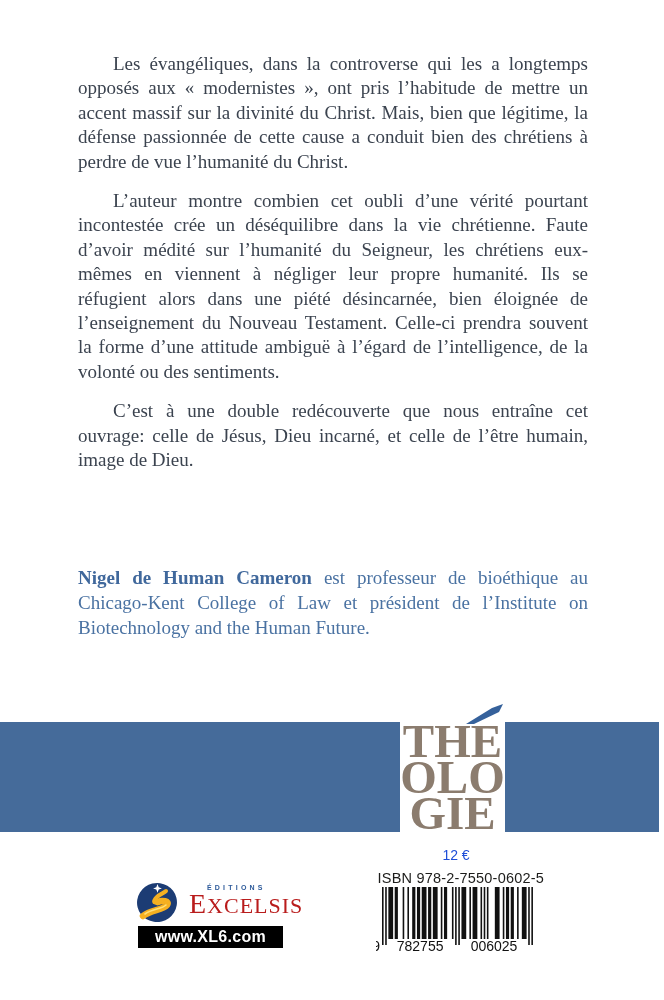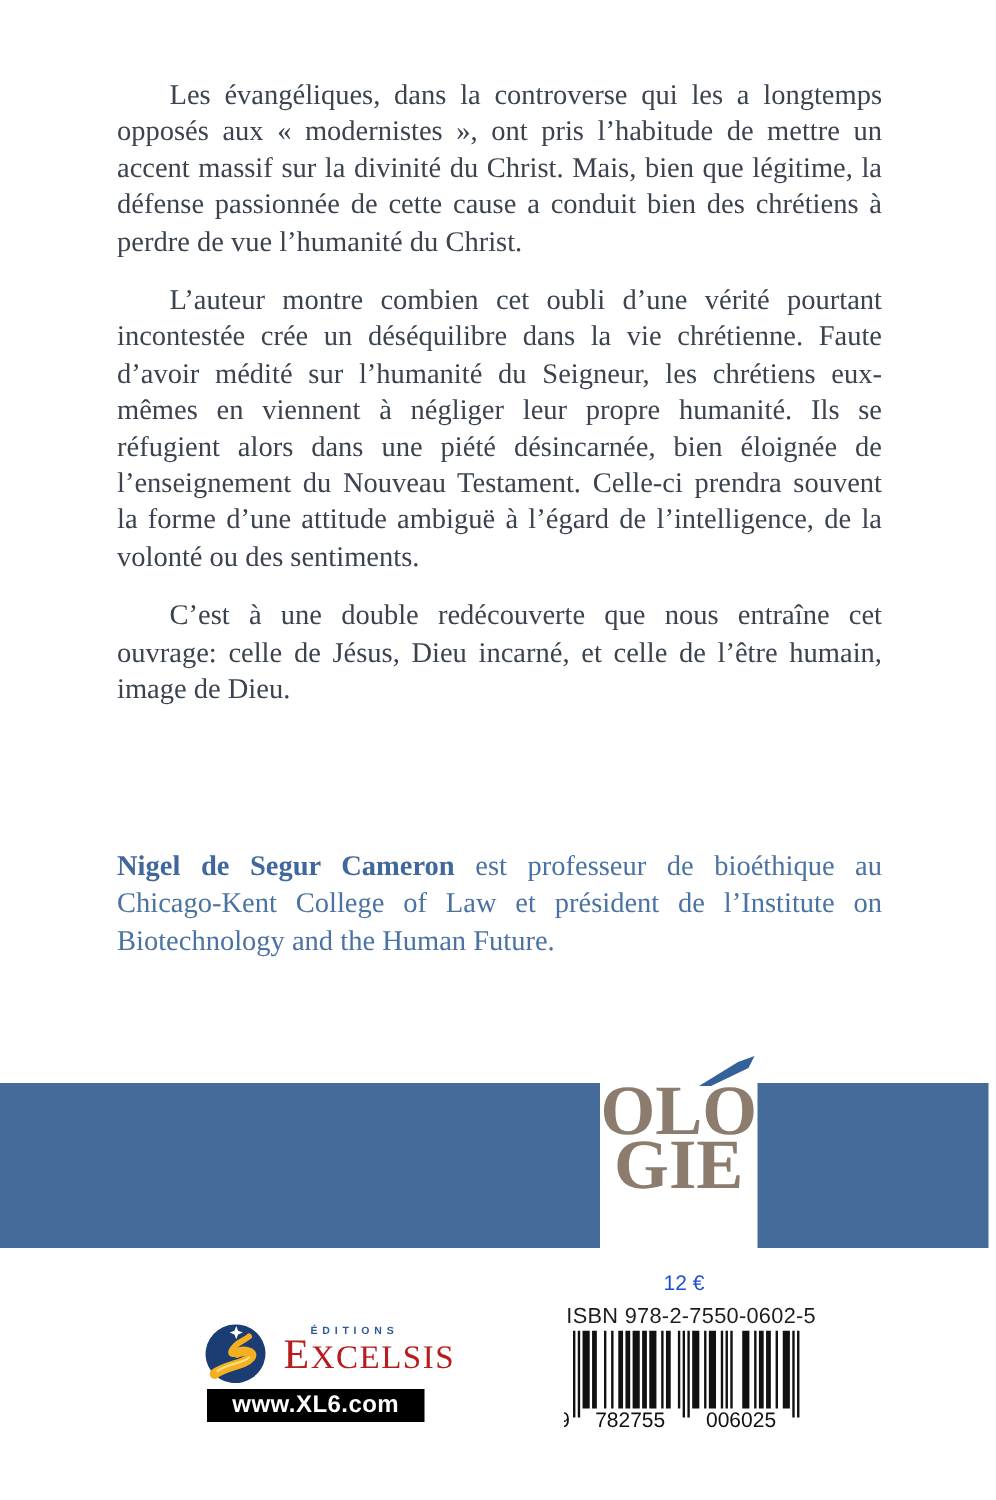--- a/index.html
+++ b/index.html
@@ -76,26 +76,27 @@
 <div class="page">
 
   <section class="synopsis">
     <p>Les évangéliques, dans la controverse qui les a longtemps opposés aux « modernistes », ont pris l’habitude de mettre un accent massif sur la divinité du Christ. Mais, bien que légitime, la défense passionnée de cette cause a conduit bien des chrétiens à perdre de vue l’humanité du Christ.</p>
     <p>L’auteur montre combien cet oubli d’une vérité pourtant incontestée crée un déséquilibre dans la vie chrétienne. Faute d’avoir médité sur l’humanité du Seigneur, les chrétiens eux-mêmes en viennent à négliger leur propre humanité. Ils se réfugient alors dans une piété désincarnée, bien éloignée de l’enseignement du Nouveau Testament. Celle-ci prendra souvent la forme d’une attitude ambiguë à l’égard de l’intelligence, de la volonté ou des sentiments.</p>
     <p>C’est à une double redécouverte que nous entraîne cet ouvrage: celle de Jésus, Dieu incarné, et celle de l’être humain, image de Dieu.</p>
   </section>
 
   <section class="bio">
     <p style="margin:0">
-      <span class="bio-name">Nigel de Segur Cameron</span><span> est professeur de bioéthique au Chicago-Kent College of Law et président de l’Institute on Biotechnology and the Human Future.</span>
+      <span class="bio-name">Nigel de Human Cameron</span><span> est professeur de bioéthique au Chicago-Kent College of Law et président de l’Institute on Biotechnology and the Human Future.</span>
     </p>
   </section>
 
   <div class="band">
     <div class="band-box">
+      <div class="band-line">THE</div>
       <div class="band-line">OLO</div>
       <div class="band-line">GIE</div>
     </div>
     <svg class="accent-svg" viewBox="0 0 38 20">
       <polygon points="0,20 26,4 37,0 33,8 8,20" fill="#35619b"></polygon>
     </svg>
   </div>
 
   <div class="price">12 €</div>
   <div class="isbn">ISBN 978-2-7550-0602-5</div>

